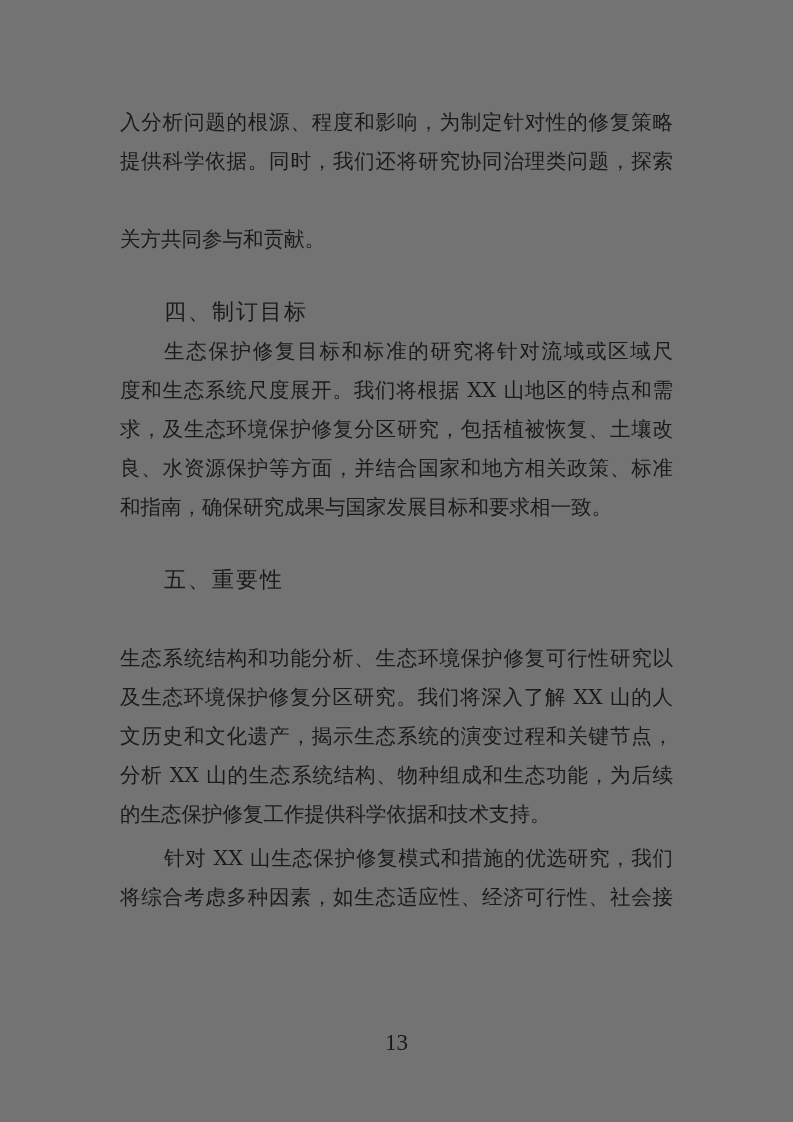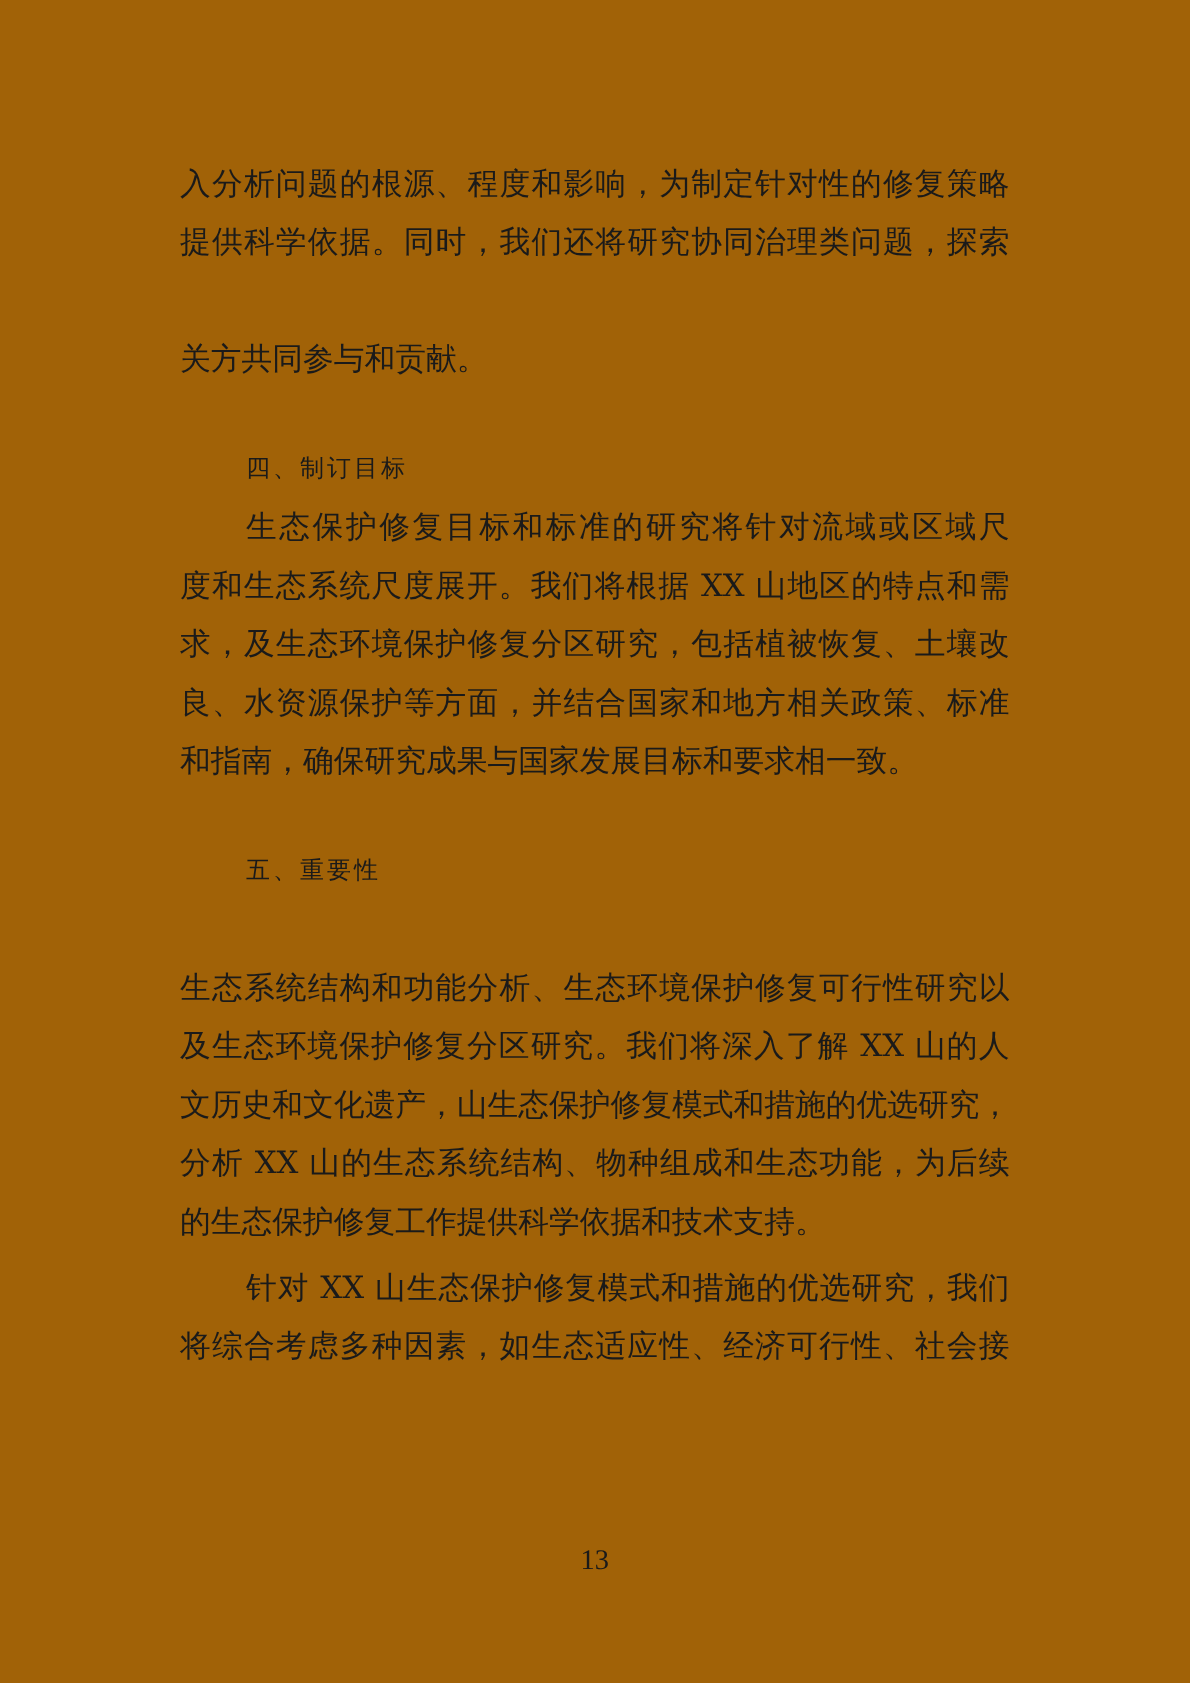--- a/index.html
+++ b/index.html
@@ -1,25 +1,25 @@
 <!DOCTYPE html>
 <html><head>
 <meta charset="utf-8">
 <style>
   html, body { margin: 0; padding: 0; background: #ffffff; }
   body { width: 793px; height: 1122px; position: relative; overflow: hidden;
          font-family: "DejaVu Serif", "Liberation Serif", serif; color: #1a1a1a; }
-  .page { position: absolute; left: 0; top: 0; width: 793px; height: 1122px; background: #a16207; }
+  .page { position: absolute; left: 0; top: 0; width: 793px; height: 1122px; background: #737373; }
   .line { position: absolute; left: 120px; width: 553px; height: 30px; font-size: 20.5px;
           line-height: 30px; white-space: nowrap; text-align: justify; text-align-last: justify; }
   .line.short { text-align-last: left; }
   .line.indent { left: 164px; width: 509px; }
-  .heading { position: absolute; left: 164px; font-size: 16px; line-height: 30px; letter-spacing: 2px; }
+  .heading { position: absolute; left: 164px; font-size: 22px; line-height: 30px; letter-spacing: 2px; }
   .pagenum { position: absolute; top: 1030px; left: 0; width: 793px; text-align: center;
-             font-size: 19px; font-family: "Liberation Serif", serif; }
+             font-size: 23px; font-family: "Liberation Serif", serif; }
 </style>
 </head>
 <body>
 
 <div class="page">
 
   <div class="line" style="top:107px">入分析问题的根源、程度和影响，为制定针对性的修复策略</div>
   <div class="line" style="top:146px">提供科学依据。同时，我们还将研究协同治理类问题，探索</div>
   <div class="line short" style="top:224px">关方共同参与和贡献。</div>
 
@@ -28,21 +28,21 @@
   <div class="line indent" style="top:336px">生态保护修复目标和标准的研究将针对流域或区域尺</div>
   <div class="line" style="top:375px">度和生态系统尺度展开。我们将根据 XX 山地区的特点和需</div>
   <div class="line" style="top:414px">求，及生态环境保护修复分区研究，包括植被恢复、土壤改</div>
   <div class="line" style="top:453px">良、水资源保护等方面，并结合国家和地方相关政策、标准</div>
   <div class="line short" style="top:492px">和指南，确保研究成果与国家发展目标和要求相一致。</div>
 
   <div class="heading" style="top:565px">五、重要性</div>
 
   <div class="line" style="top:643px">生态系统结构和功能分析、生态环境保护修复可行性研究以</div>
   <div class="line" style="top:682px">及生态环境保护修复分区研究。我们将深入了解 XX 山的人</div>
-  <div class="line" style="top:721px">文历史和文化遗产，山生态保护修复模式和措施的优选研究，</div>
+  <div class="line" style="top:721px">文历史和文化遗产，揭示生态系统的演变过程和关键节点，</div>
   <div class="line" style="top:760px">分析 XX 山的生态系统结构、物种组成和生态功能，为后续</div>
   <div class="line short" style="top:799px">的生态保护修复工作提供科学依据和技术支持。</div>
 
   <div class="line indent" style="top:843px">针对 XX 山生态保护修复模式和措施的优选研究，我们</div>
   <div class="line" style="top:882px">将综合考虑多种因素，如生态适应性、经济可行性、社会接</div>
 
   <div class="pagenum">13</div>
 </div>
 
 </body></html>

